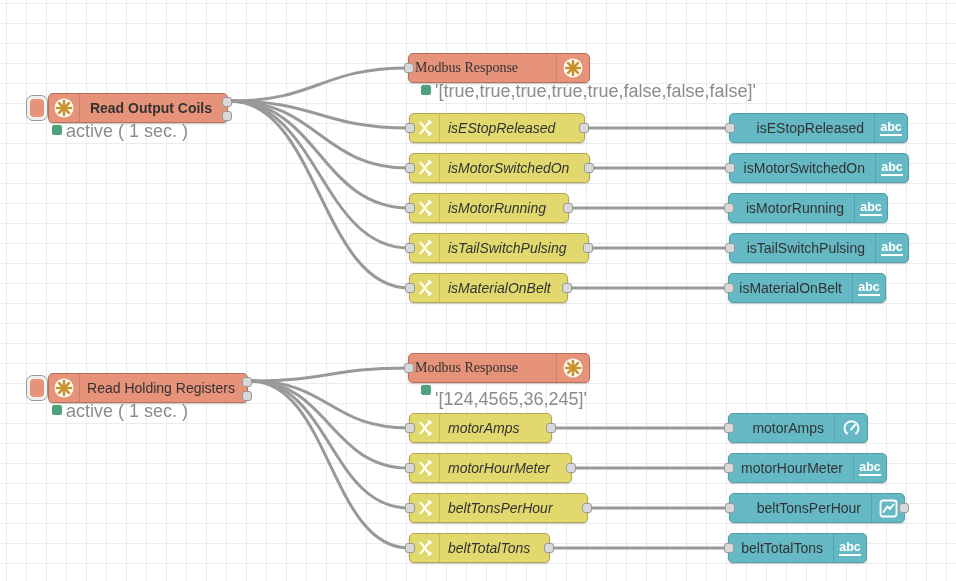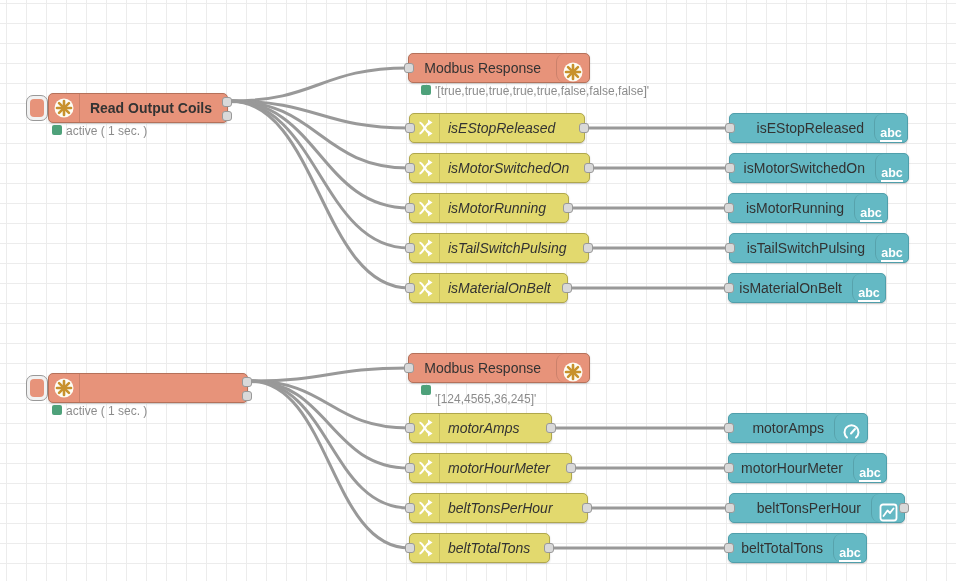--- a/index.html
+++ b/index.html
@@ -16,39 +16,39 @@
   svg.wires path{stroke:#999;stroke-width:3;fill:none;stroke-linecap:round;}
   .node{
     position:absolute;height:30px;border-radius:5px;box-sizing:border-box;
     font-size:14px;color:#333;z-index:2;box-shadow:0 1px 2px rgba(0,0,0,0.18);
   }
   .salmon{background:#e7937a;border:1px solid #b5715a;}
   .yellow{background:#e2d96e;border:1px solid #b0a74c;}
   .teal{background:#64b9c4;border:1px solid #4f9fab;}
   .lbl{position:absolute;top:0;bottom:0;line-height:28px;white-space:nowrap;overflow:hidden;}
   .lbl.trig{left:30px;right:4px;text-align:center;}
-  .lbl.resp{left:6px;right:48px;text-align:right;}
+  .lbl.resp{left:6px;right:34px;text-align:left;font-family:Liberation Serif, serif;}
   .lbl.chg{left:38px;right:4px;font-style:italic;text-align:left;}
   .lbl.ui{left:4px;right:43px;text-align:right;}
   .icL{position:absolute;left:0;top:0;bottom:0;width:30px;border-right:1px solid rgba(0,0,0,0.12);
        display:flex;align-items:center;justify-content:center;}
   .icL.chg{width:29px;}
   .icR{position:absolute;right:0;top:0;bottom:0;width:32px;border-left:1px solid rgba(0,0,0,0.12);
-       display:flex;align-items:flex-end;justify-content:center;border-radius:8px;}
+       display:flex;align-items:center;justify-content:center;}
   .pin{position:absolute;width:10px;height:10px;background:#d9d9d9;border:1px solid #999;
        border-radius:3px;box-sizing:border-box;z-index:3;}
   .pin.in{left:-5px;top:9px;}
   .pin.out{right:-5px;top:9px;}
   .pin.o1{right:-5px;top:3px;}
   .pin.o2{right:-5px;top:17px;}
   .btn{position:absolute;width:22px;height:26px;background:#f2f2f2;border:1px solid #999;
        border-radius:7px;box-sizing:border-box;z-index:2;}
   .btn i{position:absolute;left:3px;right:3px;top:3px;bottom:3px;background:#e7937a;
        border-radius:4px;}
-  .status{position:absolute;font-size:12px;color:#8c8c8c;white-space:nowrap;z-index:2;line-height:14px;}
+  .status{position:absolute;font-size:18px;color:#8c8c8c;white-space:nowrap;z-index:2;line-height:14px;}
   .sdot{position:absolute;width:10px;height:10px;border-radius:2px;background:#4ea17a;z-index:2;}
   .abc{font-weight:bold;font-size:12.5px;color:#fff;border-bottom:2px solid #fff;line-height:13px;}
 </style>
 </head>
 <body>
 
 <div id="canvas">
 
   <svg class="wires" width="956" height="581">
     <path d="M230 101 C318 101 320 68 408 68"></path>
@@ -223,20 +223,21 @@
       <svg width="20" height="20" viewBox="0 0 20 20">
           <circle cx="10" cy="10" r="9.5" fill="#fdfdf5"></circle>
           <g stroke="#c8922c" stroke-width="2.6" stroke-linecap="round">
             <line x1="10" y1="3" x2="10" y2="17"></line>
             <line x1="3" y1="10" x2="17" y2="10"></line>
             <line x1="5.05" y1="5.05" x2="14.95" y2="14.95"></line>
             <line x1="5.05" y1="14.95" x2="14.95" y2="5.05"></line>
           </g>
         </svg>
     </div>
+    <div class="lbl trig">Read Holding Registers</div>
     <span class="pin o1"></span>
     <span class="pin o2"></span>
   </div>
   <span class="sdot" style="left:52px;top:405px;"></span>
   <div class="status" style="left:66px;top:404px;">active ( 1 sec. )</div>
 
   <div class="node salmon" style="left:408px;top:353px;width:182px;">
     <span class="pin in"></span>
     <div class="lbl resp">Modbus Response</div>
     <div class="icR">

